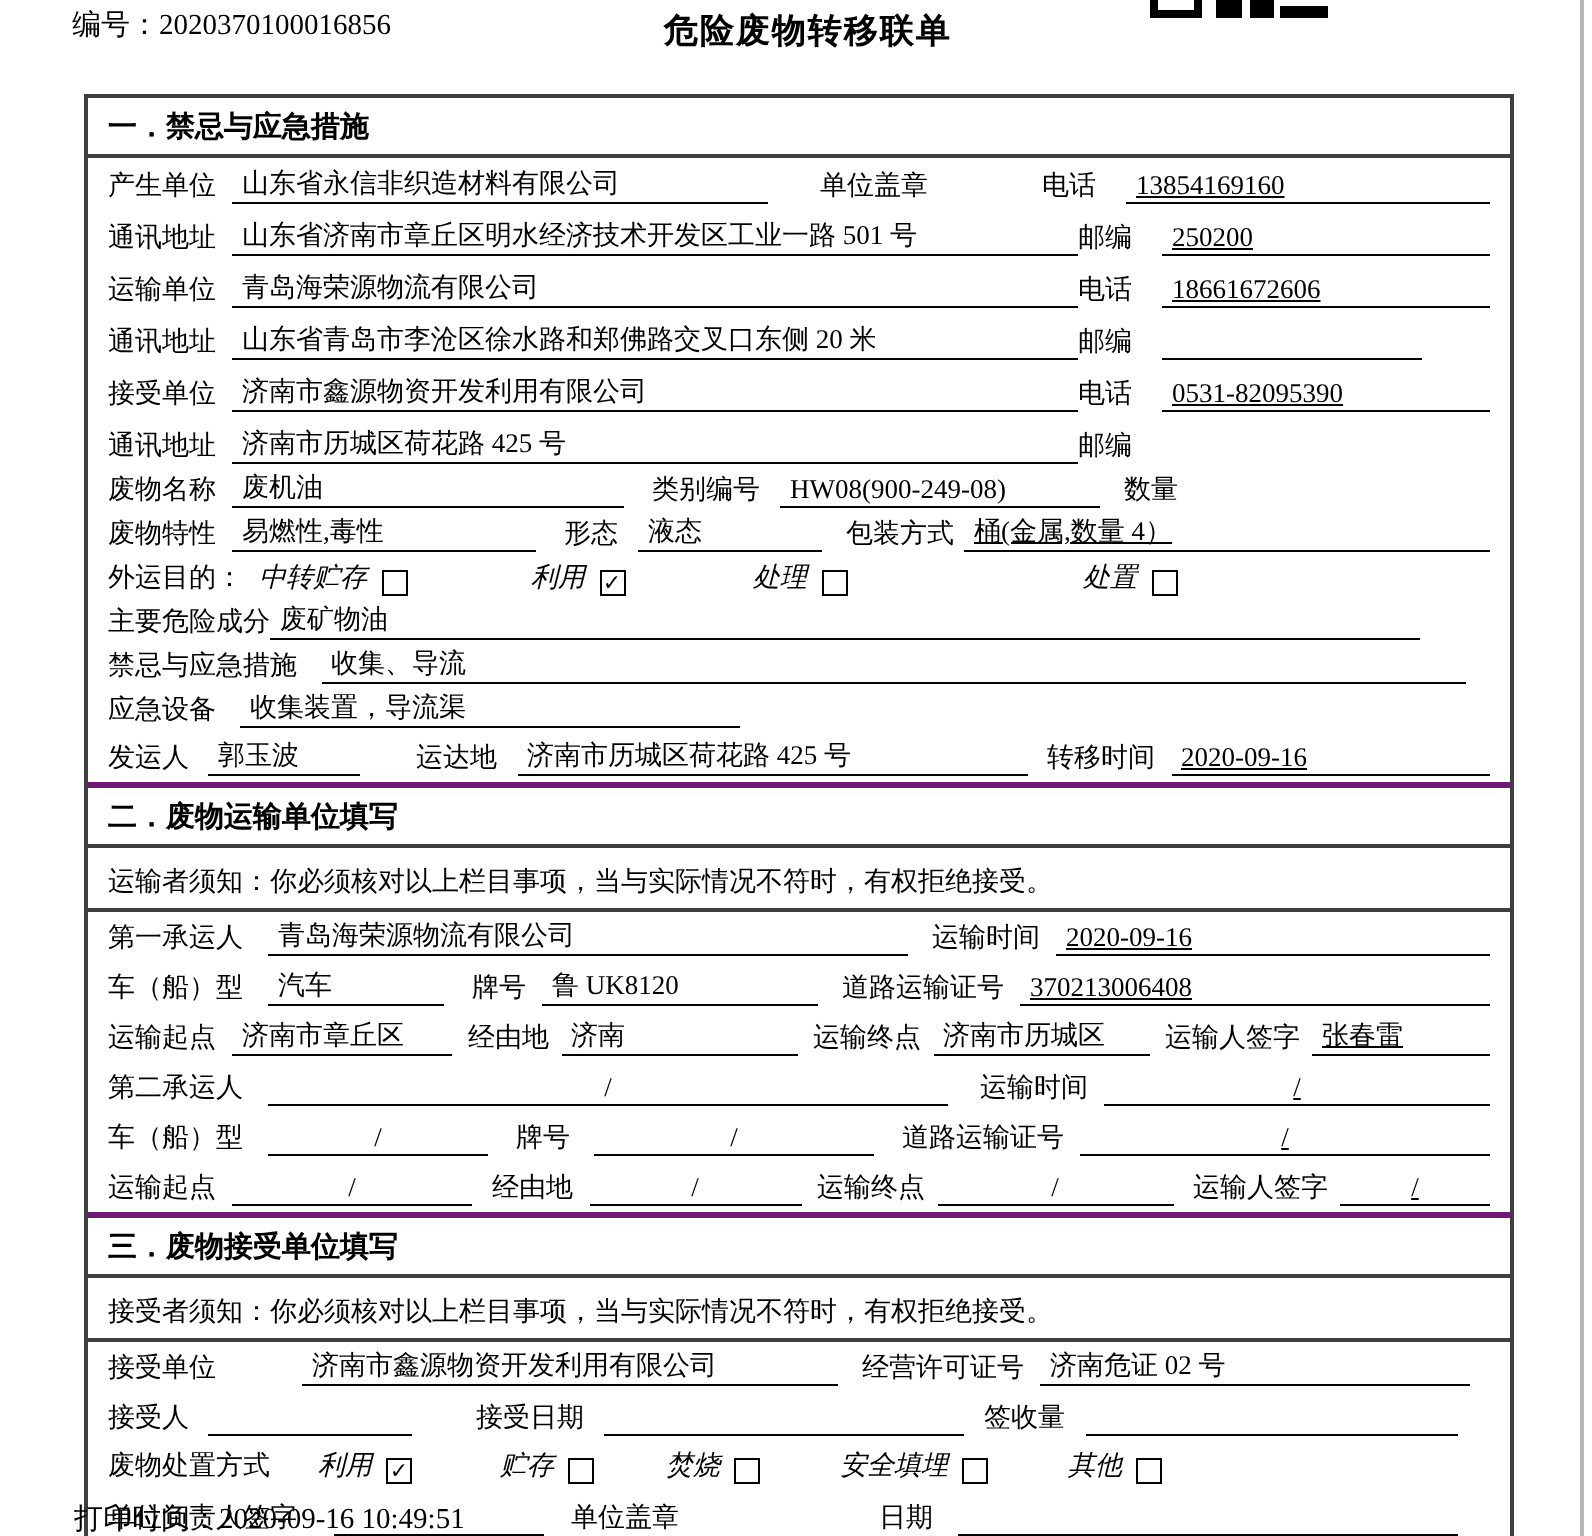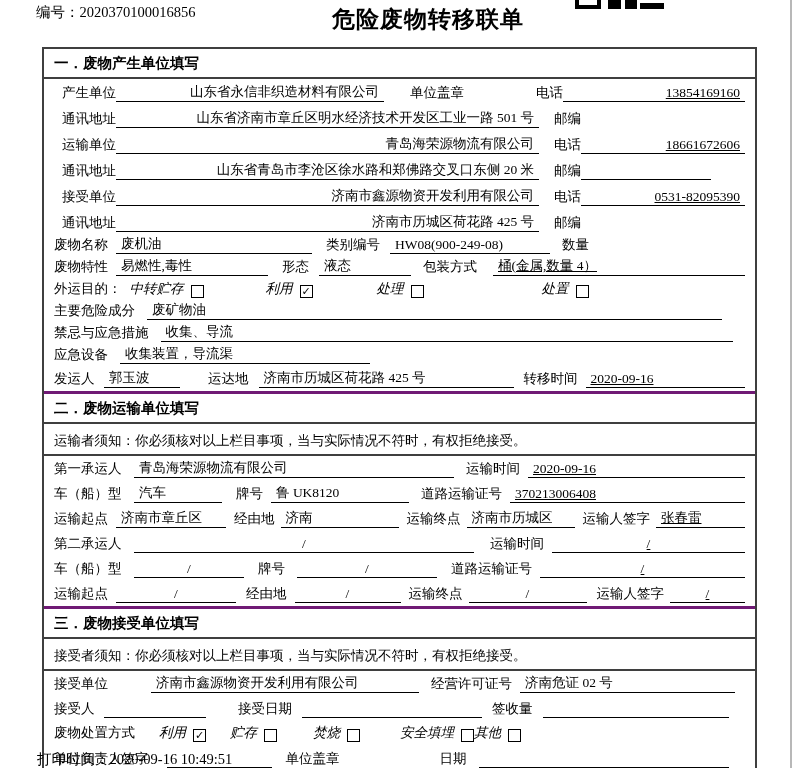--- a/index.html
+++ b/index.html
@@ -1,34 +1,34 @@
 <!DOCTYPE html>
 <html><head>
 <meta charset="utf-8">
 <style>
   *{margin:0;padding:0;box-sizing:border-box;}
   html,body{width:796px;height:768px;}
   body{background:#fff;color:#000;font-family:"Liberation Serif","DejaVu Serif",serif;position:relative;overflow:hidden;}
   .serial{position:absolute;left:36px;top:3px;font-size:14.5px;white-space:nowrap;}
-  .doc-title{position:absolute;left:332px;top:4px;font-size:23px;font-weight:bold;letter-spacing:1px;
+  .doc-title{position:absolute;left:332px;top:4px;font-size:17px;font-weight:bold;letter-spacing:1px;
              font-family:"Liberation Sans","DejaVu Sans",sans-serif;}
   .qr{position:absolute;left:575px;top:0;width:90px;height:10px;}
   .qr .qa{position:absolute;left:0;top:0;width:26px;height:9px;border:4px solid #000;border-top:none;background:#fff;}
   .qr .qb{position:absolute;left:33px;top:0;width:13px;height:9px;background:#000;}
   .qr .qc{position:absolute;left:50px;top:0;width:12px;height:9px;background:#000;}
   .qr .qd{position:absolute;left:65px;top:3px;width:24px;height:6px;background:#000;}
   .edge{position:absolute;left:790px;top:0;width:2px;height:768px;background:#b8b8b8;}
   .box{position:absolute;left:42px;top:47px;width:715px;border:2px solid #3f3f3f;background:#fff;}
   .sec-h{font-family:"Liberation Sans","DejaVu Sans",sans-serif;font-weight:bold;font-size:14.5px;
          padding:5px 0 4px 10px;border-bottom:2px solid #3f3f3f;}
   .sec-h.mid{border-top:3px solid #701a75;}
   .notice{font-size:13.5px;height:32px;padding:8px 0 0 10px;border-bottom:2px solid #3f3f3f;}
   .row{display:flex;align-items:flex-end;padding:0 10px 3px 10px;font-size:13.5px;}
   .row.cbrow{align-items:center;padding-bottom:2px;}
-  .h26{height:26px;text-align:right;} .h22{height:22px;} .h25{height:25px;} .h24{height:24px;}
+  .h26{height:26px;} .h22{height:22px;} .h25{height:25px;} .h24{height:24px;}
   .lbl{white-space:nowrap;}
   .u{display:inline-block;border-bottom:1px solid #000;padding:0 5px;white-space:nowrap;min-height:17px;overflow:hidden;}
   .u.c{text-align:center;}
   .fill{flex:1;text-decoration:underline;}
   .left{flex:1;display:flex;align-items:flex-end;}
   .right{width:224px;display:flex;align-items:flex-end;}
   .cb{display:inline-flex;align-items:flex-end;white-space:nowrap;font-style:italic;}
   .cbx{display:inline-block;width:13px;height:13px;border:1px solid #000;margin-left:7px;
        font-size:11px;line-height:12px;text-align:center;font-family:"DejaVu Sans",sans-serif;}
   .print{position:absolute;left:37px;top:750px;font-size:14.5px;white-space:nowrap;}
@@ -42,41 +42,42 @@
 
 <div class="qr">
   <div class="qa"></div>
   <div class="qb"></div>
   <div class="qc"></div>
   <div class="qd"></div>
 </div>
 
 <div class="box">
 
-  <div class="sec-h">一．废物产生单位填写</div>
+  <div class="sec-h">一．禁忌与应急措施</div>
 
   <div class="row h26">
     <div class="left">
       <span class="lbl" style="width:62px">产生单位</span>
       <span class="u" style="width:268px">山东省永信非织造材料有限公司</span>
       <span class="lbl" style="margin-left:26px">单位盖章</span>
     </div>
     <div class="right">
       <span class="lbl" style="width:42px">电话</span>
       <span class="u fill">13854169160</span>
     </div>
   </div>
 
   <div class="row h26">
     <div class="left">
       <span class="lbl" style="width:62px">通讯地址</span>
       <span class="u" style="width:423px">山东省济南市章丘区明水经济技术开发区工业一路 501 号</span>
     </div>
     <div class="right">
       <span class="lbl" style="width:42px">邮编</span>
+      <span class="u fill">250200</span>
     </div>
   </div>
 
   <div class="row h26">
     <div class="left">
       <span class="lbl" style="width:62px">运输单位</span>
       <span class="u" style="width:423px">青岛海荣源物流有限公司</span>
     </div>
     <div class="right">
       <span class="lbl" style="width:42px">电话</span>
@@ -123,21 +124,21 @@
     <span class="u" style="width:160px;margin-left:10px">HW08(900-249-08)</span>
     <span class="lbl" style="margin-left:12px">数量</span>
   </div>
 
   <div class="row h22">
     <span class="lbl" style="width:62px">废物特性</span>
     <span class="u" style="width:152px">易燃性,毒性</span>
     <span class="lbl" style="margin-left:14px">形态</span>
     <span class="u" style="width:92px;margin-left:10px">液态</span>
     <span class="lbl" style="margin-left:12px">包装方式</span>
-    <span class="u fill" style="margin-left:16px">桶(金属,数量 4）</span>
+    <span class="u fill" style="margin-left:5px">桶(金属,数量 4）</span>
   </div>
 
   <div class="row h22 cbrow">
     <span class="lbl">外运目的：</span>
     <span class="cb" style="margin-left:8px">
       <span class="lbl">中转贮存</span>
       <span class="cbx"></span>
     </span>
     <span class="cb" style="margin-left:62px">
       <span class="lbl">利用</span>
@@ -148,21 +149,21 @@
       <span class="cbx"></span>
     </span>
     <span class="cb" style="margin-left:118px">
       <span class="lbl">处置</span>
       <span class="cbx"></span>
     </span>
   </div>
 
   <div class="row h22">
     <span class="lbl">主要危险成分</span>
-    <span class="u" style="width:575px;margin-left:12px">废矿物油</span>
+    <span class="u" style="width:575px;">废矿物油</span>
   </div>
 
   <div class="row h22">
     <span class="lbl">禁忌与应急措施</span>
     <span class="u" style="width:572px;margin-left:12px">收集、导流</span>
   </div>
 
   <div class="row h22">
     <span class="lbl">应急设备</span>
     <span class="u" style="width:250px;margin-left:12px">收集装置，导流渠</span>
@@ -252,33 +253,33 @@
     <span class="lbl" style="margin-left:10px">签收量</span>
     <span class="u fill" style="margin-left:10px;margin-right:16px"></span>
   </div>
 
   <div class="row h25 cbrow">
     <span class="lbl">废物处置方式</span>
     <span class="cb" style="margin-left:24px">
       <span class="lbl">利用</span>
       <span class="cbx">✓</span>
     </span>
-    <span class="cb" style="margin-left:24px">
+    <span class="cb" style="margin-left:44px">
       <span class="lbl">贮存</span>
       <span class="cbx"></span>
     </span>
     <span class="cb" style="margin-left:36px">
       <span class="lbl">焚烧</span>
       <span class="cbx"></span>
     </span>
     <span class="cb" style="margin-left:40px">
       <span class="lbl">安全填埋</span>
       <span class="cbx"></span>
     </span>
-    <span class="cb" style="">
+    <span class="cb" style="margin-left:40px">
       <span class="lbl">其他</span>
       <span class="cbx"></span>
     </span>
   </div>
 
   <div class="row h25">
     <span class="lbl">单位负责人签字</span>
     <span class="u" style="width:105px;margin-left:18px"></span>
     <span class="lbl" style="margin-left:14px">单位盖章</span>
     <span class="lbl" style="margin-left:100px">日期</span>

